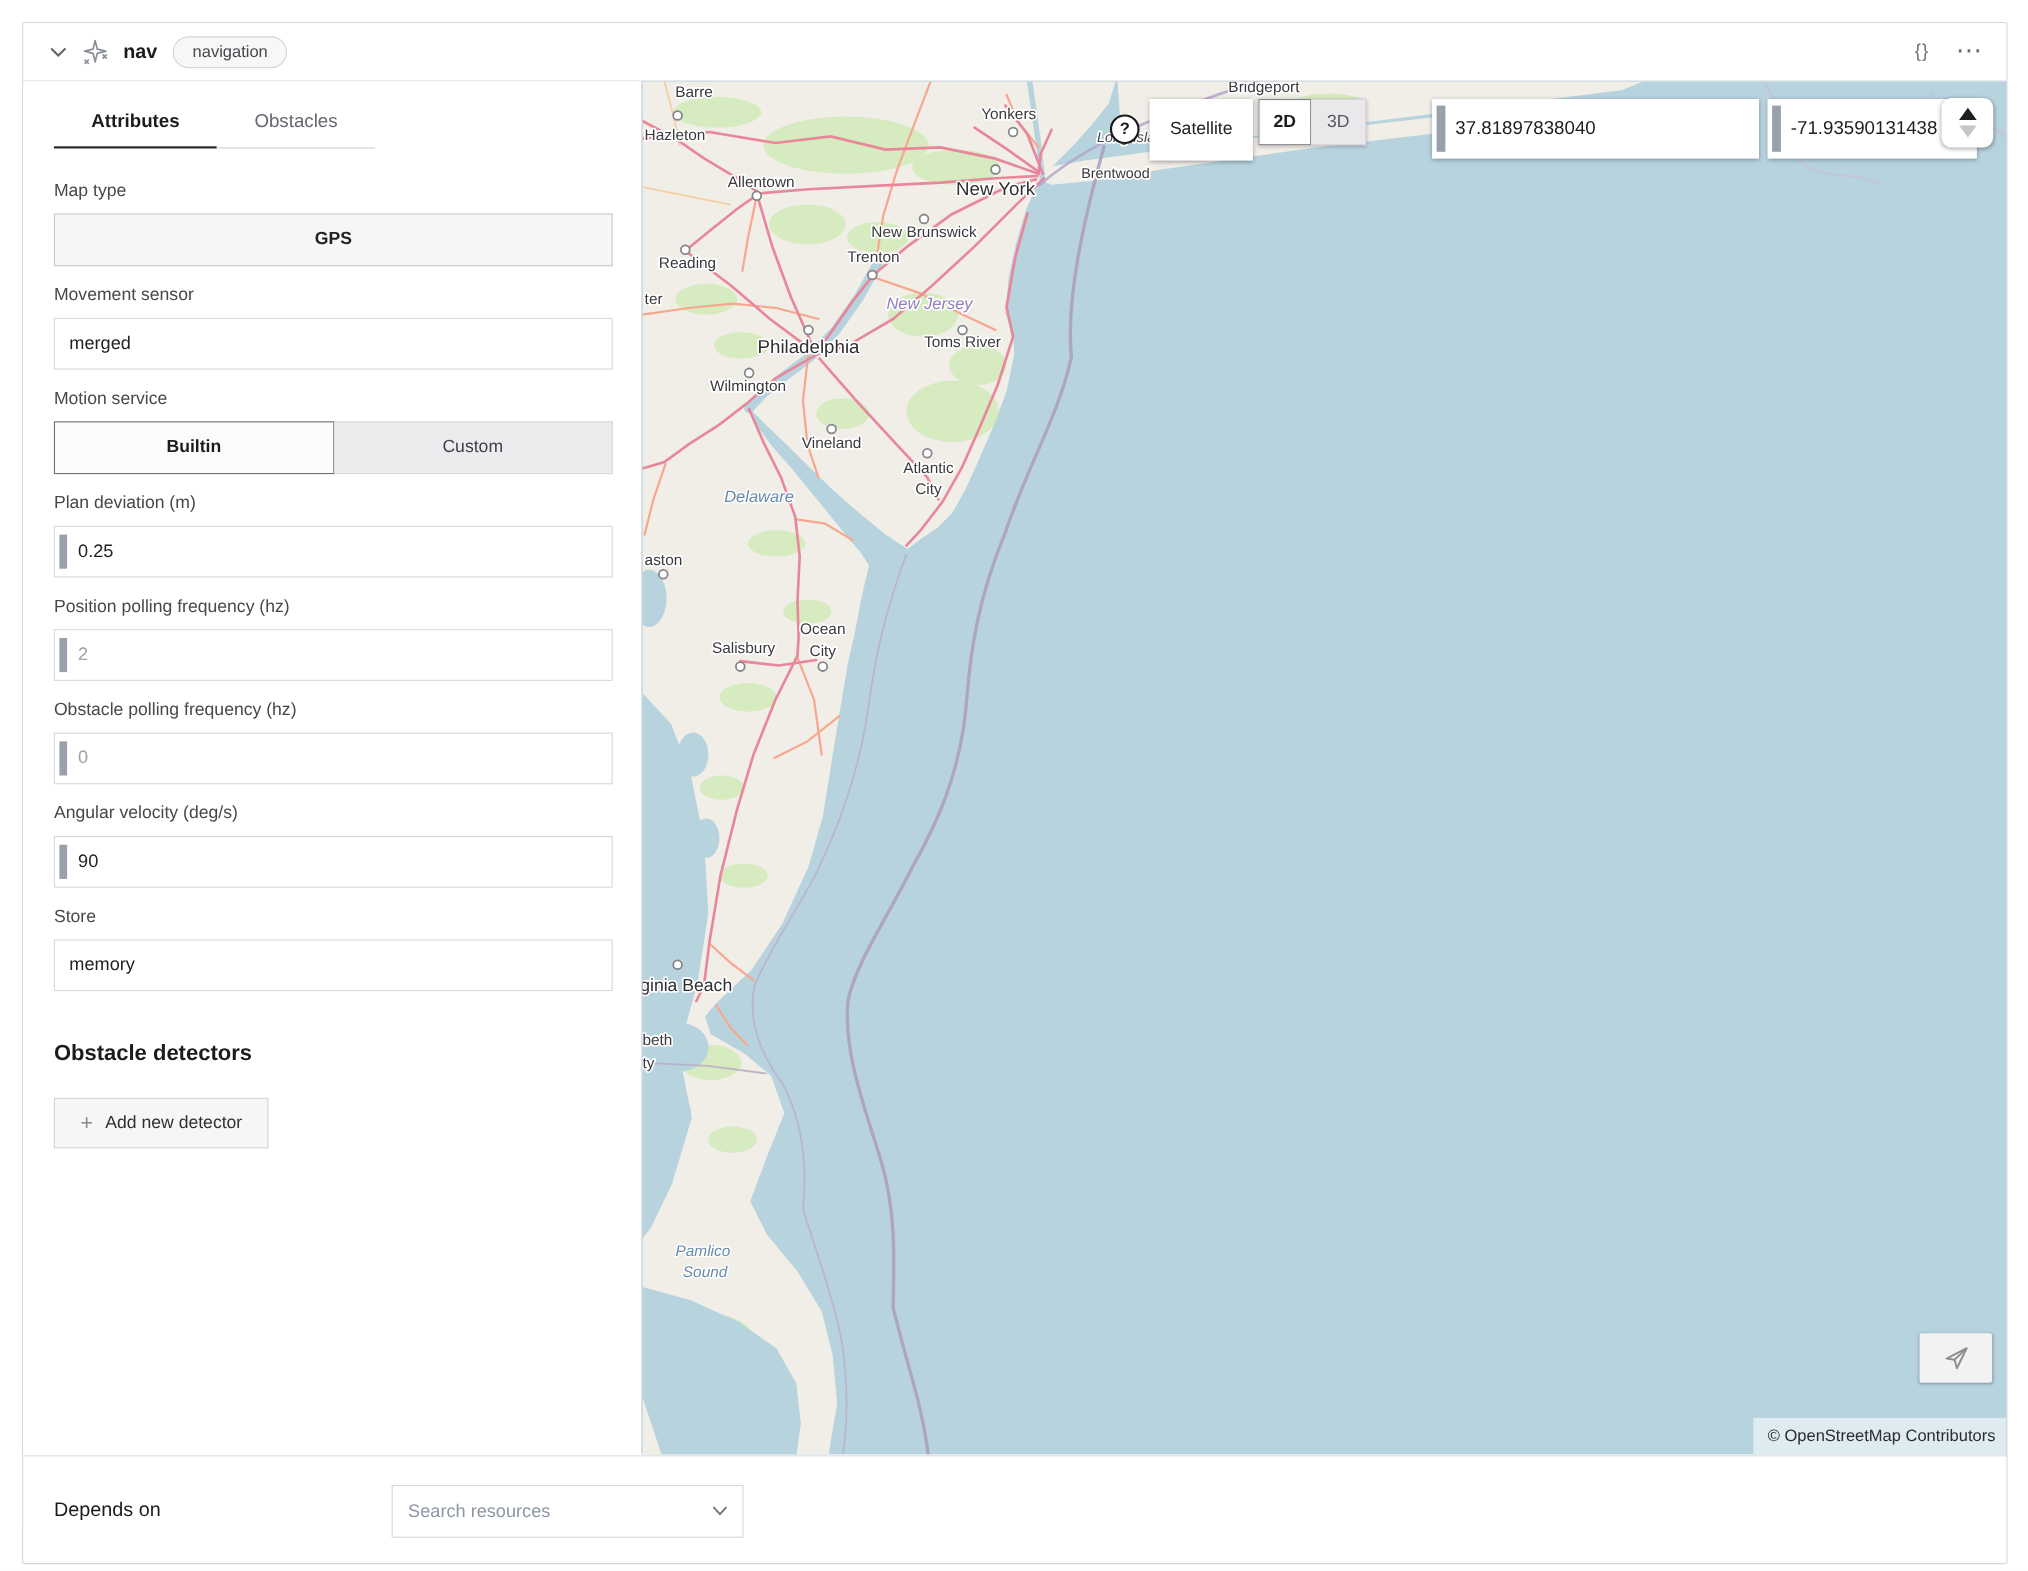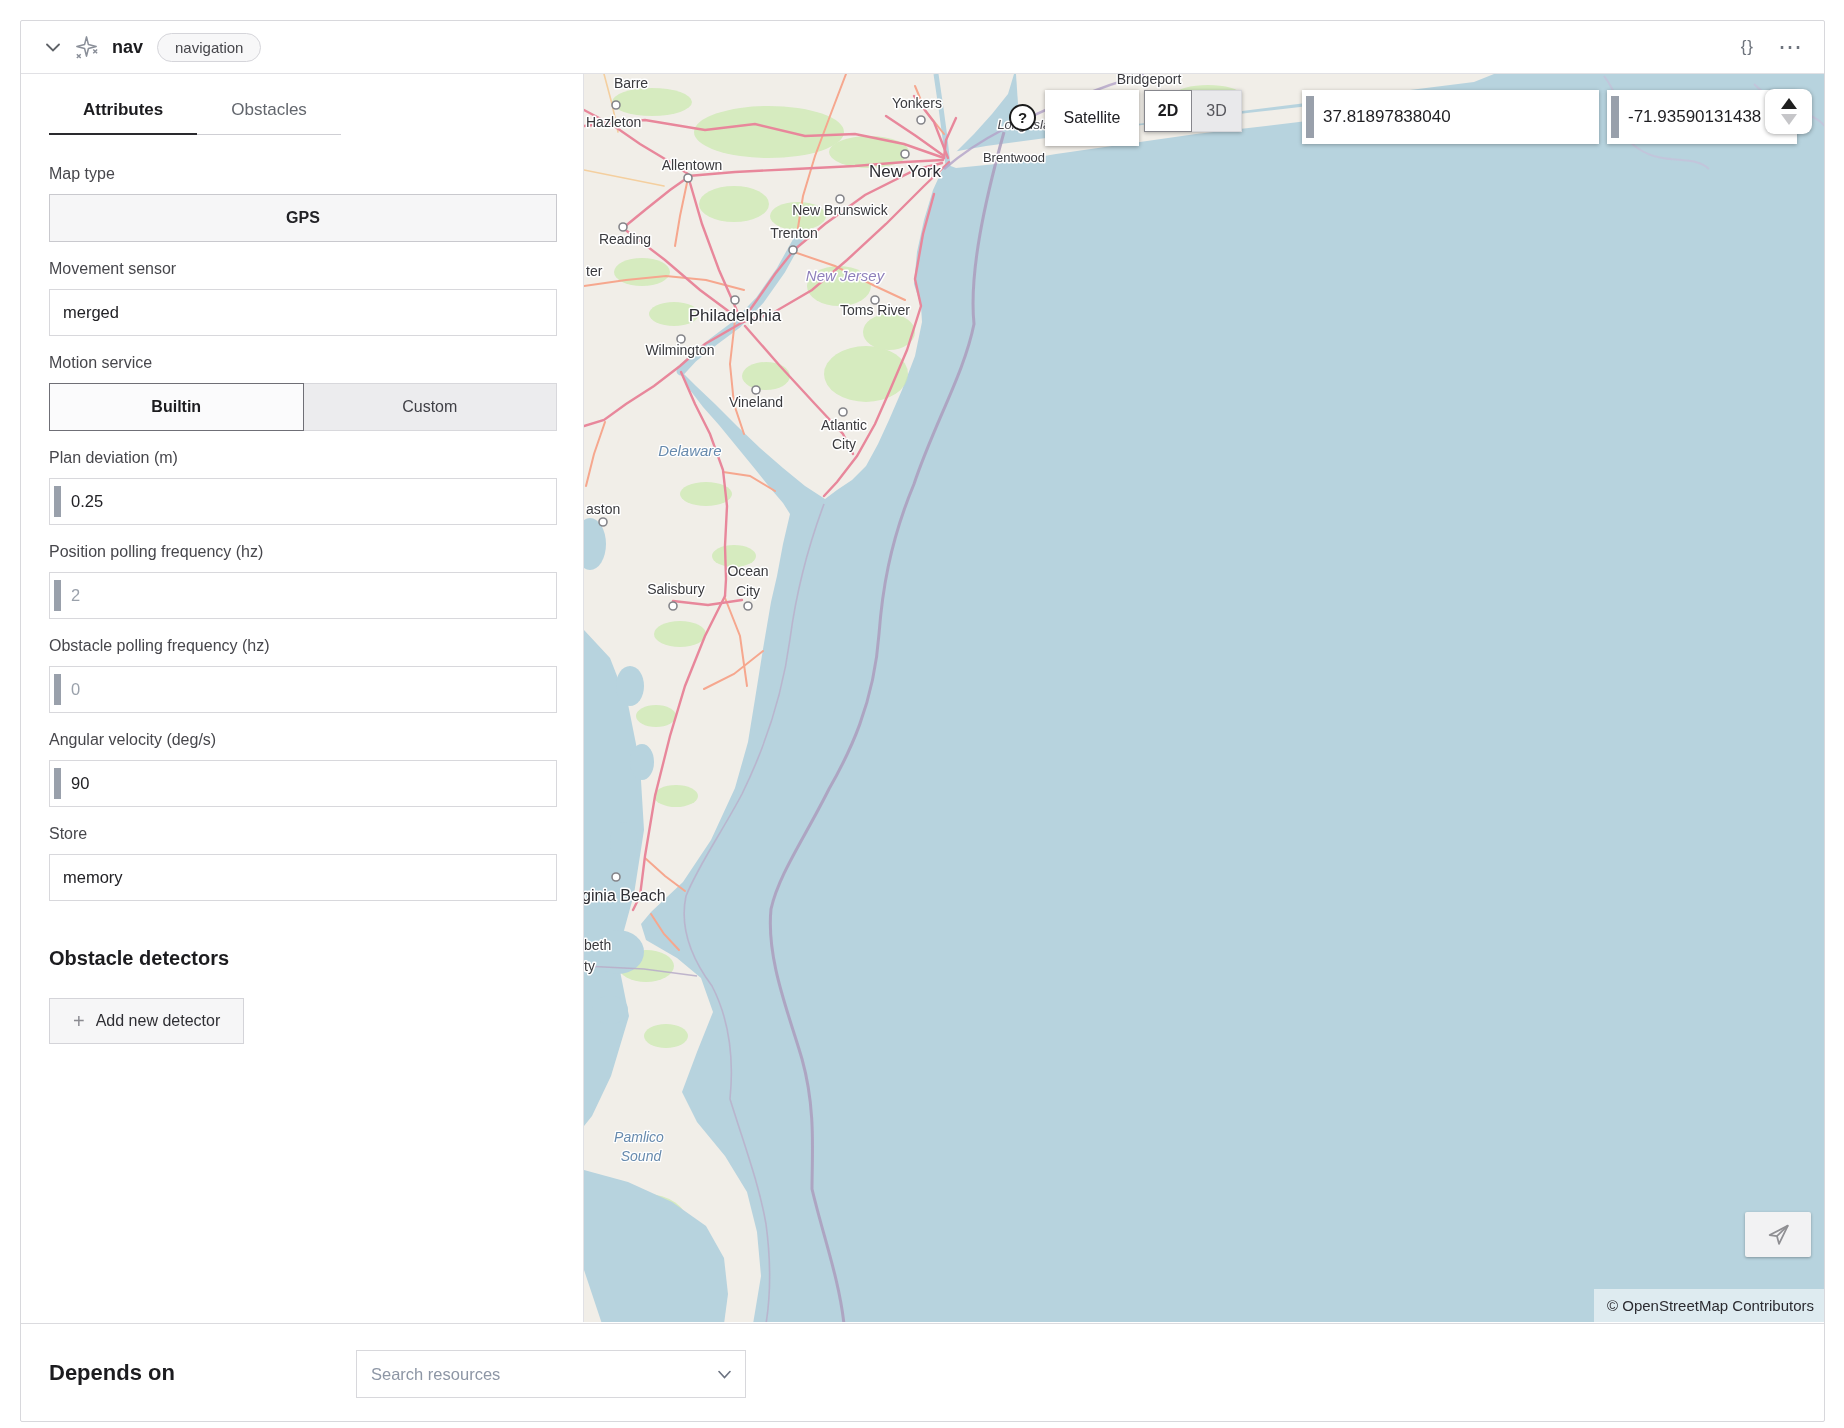--- a/index.html
+++ b/index.html
@@ -95,22 +95,22 @@
   .locate-btn { position:absolute; right:13px; bottom:65px; width:66px; height:45px; background:#f2f2f3;
                 border:none; border-radius:2px; box-shadow:0 1px 3px rgba(0,0,0,.3);
                 display:flex; align-items:center; justify-content:center; cursor:pointer; }
   .map-attribution { position:absolute; right:0; bottom:0; height:33px; line-height:33px;
                      padding:0 10px 0 13px; background:rgba(255,255,255,.55); font-size:15px;
                      color:#2b2b30; }
 
   
   .card-footer { height:98px; border-top:1px solid #dbdbdf; position:relative;
                  display:flex; align-items:center; padding-left:28px; }
-  .depends-label { font-size:22px; font-weight:700; color:#1c1c1f; }
-  .depends-select { position:absolute; left:335px; top:26px; width:390px; height:48px;
+  .depends-label { font-size:18px; font-weight:400; color:#1c1c1f; }
+  .depends-select { position:absolute; left:335px; top:26px; width:320px; height:48px;
                     border:1px solid #d8d8dc; background:#fff; display:flex; align-items:center;
                     padding:0 14px; cursor:pointer; }
   .depends-select .ph { font-size:16.5px; color:#8d96a5; }
   .depends-select .chev { margin-left:auto; }
 </style>
 </head>
 <body>
 
 <div class="page">
   <div class="card">

